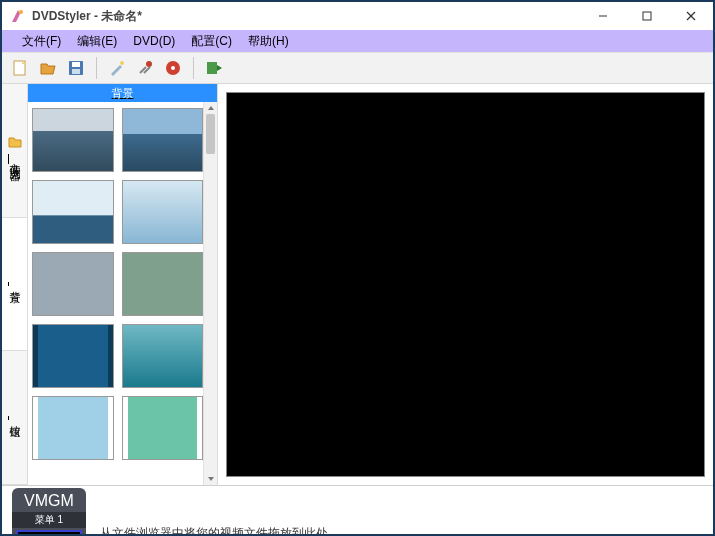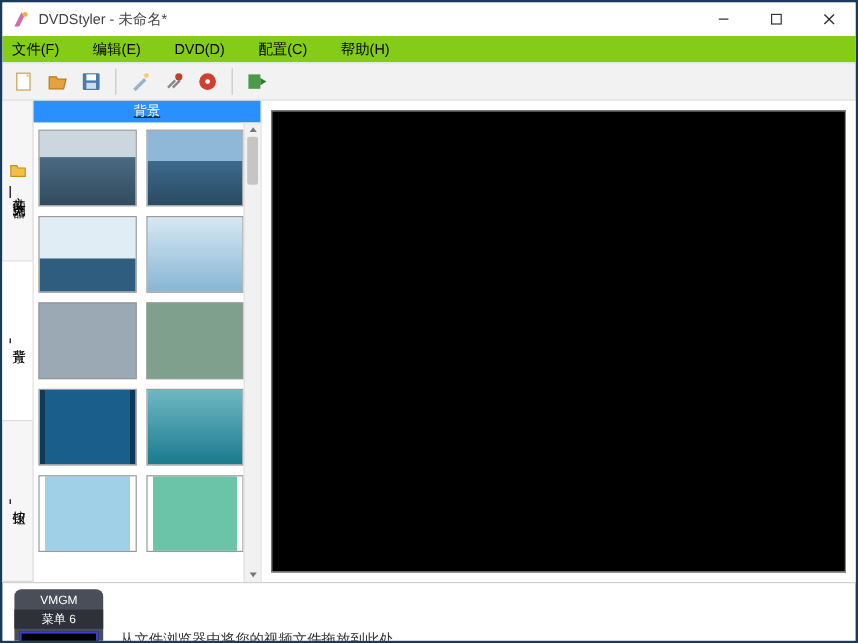--- a/index.html
+++ b/index.html
@@ -1,23 +1,23 @@
 <!DOCTYPE html>
 <html><head>
 <meta charset="utf-8">
 <style>
 * { margin: 0; padding: 0; box-sizing: border-box; }
 body { width: 715px; height: 536px; font-family: "Microsoft YaHei", Tahoma, sans-serif; font-size: 12px; background: #fff; overflow: hidden; border: 2px solid #1a3a5c; }
-.titlebar { height: 28px; display: flex; align-items: center; padding: 0 0 0 8px; background: #fff; }
+.titlebar { height: 28px; display: flex; align-items: center; padding: 0 0 0 8px; background: #fff; font-weight: bold; }
 .titlebar .app-icon { width: 16px; height: 16px; margin-right: 6px; }
 .titlebar .title-text { flex: 1; color: #444; }
 .win-controls { display: flex; height: 100%; }
 .win-btn { width: 44px; display: flex; align-items: center; justify-content: center; cursor: default; }
 .win-btn svg { display: block; }
-.menubar { height: 22px; display: flex; align-items: center; padding-left: 8px; gap: 28px; background: #84cc16; }
+.menubar { height: 22px; display: flex; align-items: center; padding-left: 20px; gap: 16px; background: #c4b5fd; }
 .menu-item { cursor: default; }
 .toolbar { height: 32px; background: #f2f2f2; border-top: 1px solid #e4e4e4; border-bottom: 1px solid #d8d8d8; display: flex; align-items: center; padding-left: 6px; gap: 4px; }
 .tb-btn { width: 24px; height: 24px; display: flex; align-items: center; justify-content: center; cursor: default; }
 .tb-sep { width: 1px; height: 22px; background: #c8c8c8; margin: 0 4px; }
 .content { display: flex; height: 401px; background: #fff; text-decoration: underline; }
 .side-tabs { width: 26px; background: #f6f6f6; border-right: 1px solid #dcdcdc; display: flex; flex-direction: column; }
 .side-tab { flex: 1; display: flex; align-items: center; justify-content: center; writing-mode: vertical-rl; text-orientation: upright; font-size: 11px; cursor: default; border-bottom: 1px solid #dcdcdc; letter-spacing: 2px; }
 .side-tab.active { background: #fff; }
 .side-tab .tab-icon { writing-mode: horizontal-tb; margin-bottom: 4px; }
 .thumb-area { width: 190px; position: relative; display: flex; flex-direction: column; border-right: 1px solid #dcdcdc; }
@@ -26,21 +26,21 @@
 .thumb-grid { position: absolute; inset: 0 14px 0 4px; display: grid; grid-template-columns: 1fr 1fr; grid-auto-rows: 64px; gap: 8px 8px; padding: 6px 0; }
 .thumb { border: 1px solid #999; background: #ccc; }
 .thumb-scrollbar { position: absolute; right: 0; top: 0; width: 14px; height: 100%; background: #f1f1f1; border-left: 1px solid #e1e1e1; }
 .thumb-scrollbar .sb-thumb { position: absolute; left: 2px; right: 2px; top: 12px; height: 40px; background: #c5c5c5; border-radius: 2px; }
 .thumb-scrollbar .sb-arrow { position: absolute; left: 0; right: 0; height: 12px; display:flex;align-items:center;justify-content:center; }
 .sb-arrow.up{top:0} .sb-arrow.down{bottom:0}
 .preview-area { flex: 1; padding: 8px; background: #fff; }
 .preview-canvas { width: 100%; height: 100%; background: #000; border: 1px solid #888; }
 .bottom-strip { height: 96px; border-top: 1px solid #d0d0d0; display: flex; align-items: center; padding: 6px 10px; gap: 14px; }
 .vmgm { width: 74px; background: #4a4e58; border-radius: 6px; padding: 4px; color: #fff; font-size: 10px; text-align: center; }
-.vmgm .vmgm-title { font-size: 10px; margin-bottom: 2px; }
+.vmgm .vmgm-title { font-size: 16px; margin-bottom: 2px; }
 .vmgm .vmgm-menu-label { background: #2e3138; margin: 0 -4px 2px; padding: 1px 0; }
 .vmgm .vmgm-thumb { width: 100%; height: 46px; background: #000; border: 2px solid #3b3fd0; }
 .drop-hint { color: #333; font-size: 12px; }
 
 .bg1 { background: linear-gradient(#cbd6de 35%, #4a6a82 36%, #324b5d); }
 .bg2 { background: linear-gradient(#8fb8d8 40%, #3d6a8c 41%, #2a4a62); }
 .bg3 { background: linear-gradient(#e0edf5 55%, #2e5d80 56%); }
 .bg4 { background: linear-gradient(#d6e8f2, #88b6d4); }
 .bg5 { background: #9aa9b3; }
 .bg6 { background: #7fa08d; }
@@ -183,17 +183,17 @@
   </div>
 
   <div class="preview-area">
     <div class="preview-canvas"></div>
   </div>
 </div>
 
 <div class="bottom-strip">
   <div class="vmgm">
     <div class="vmgm-title">VMGM</div>
-    <div class="vmgm-menu-label">菜单 6</div>
+    <div class="vmgm-menu-label">菜单 1</div>
     <div class="vmgm-thumb"></div>
   </div>
   <div class="drop-hint">从文件浏览器中将您的视频文件拖放到此处</div>
 </div>
 
 </body></html>

